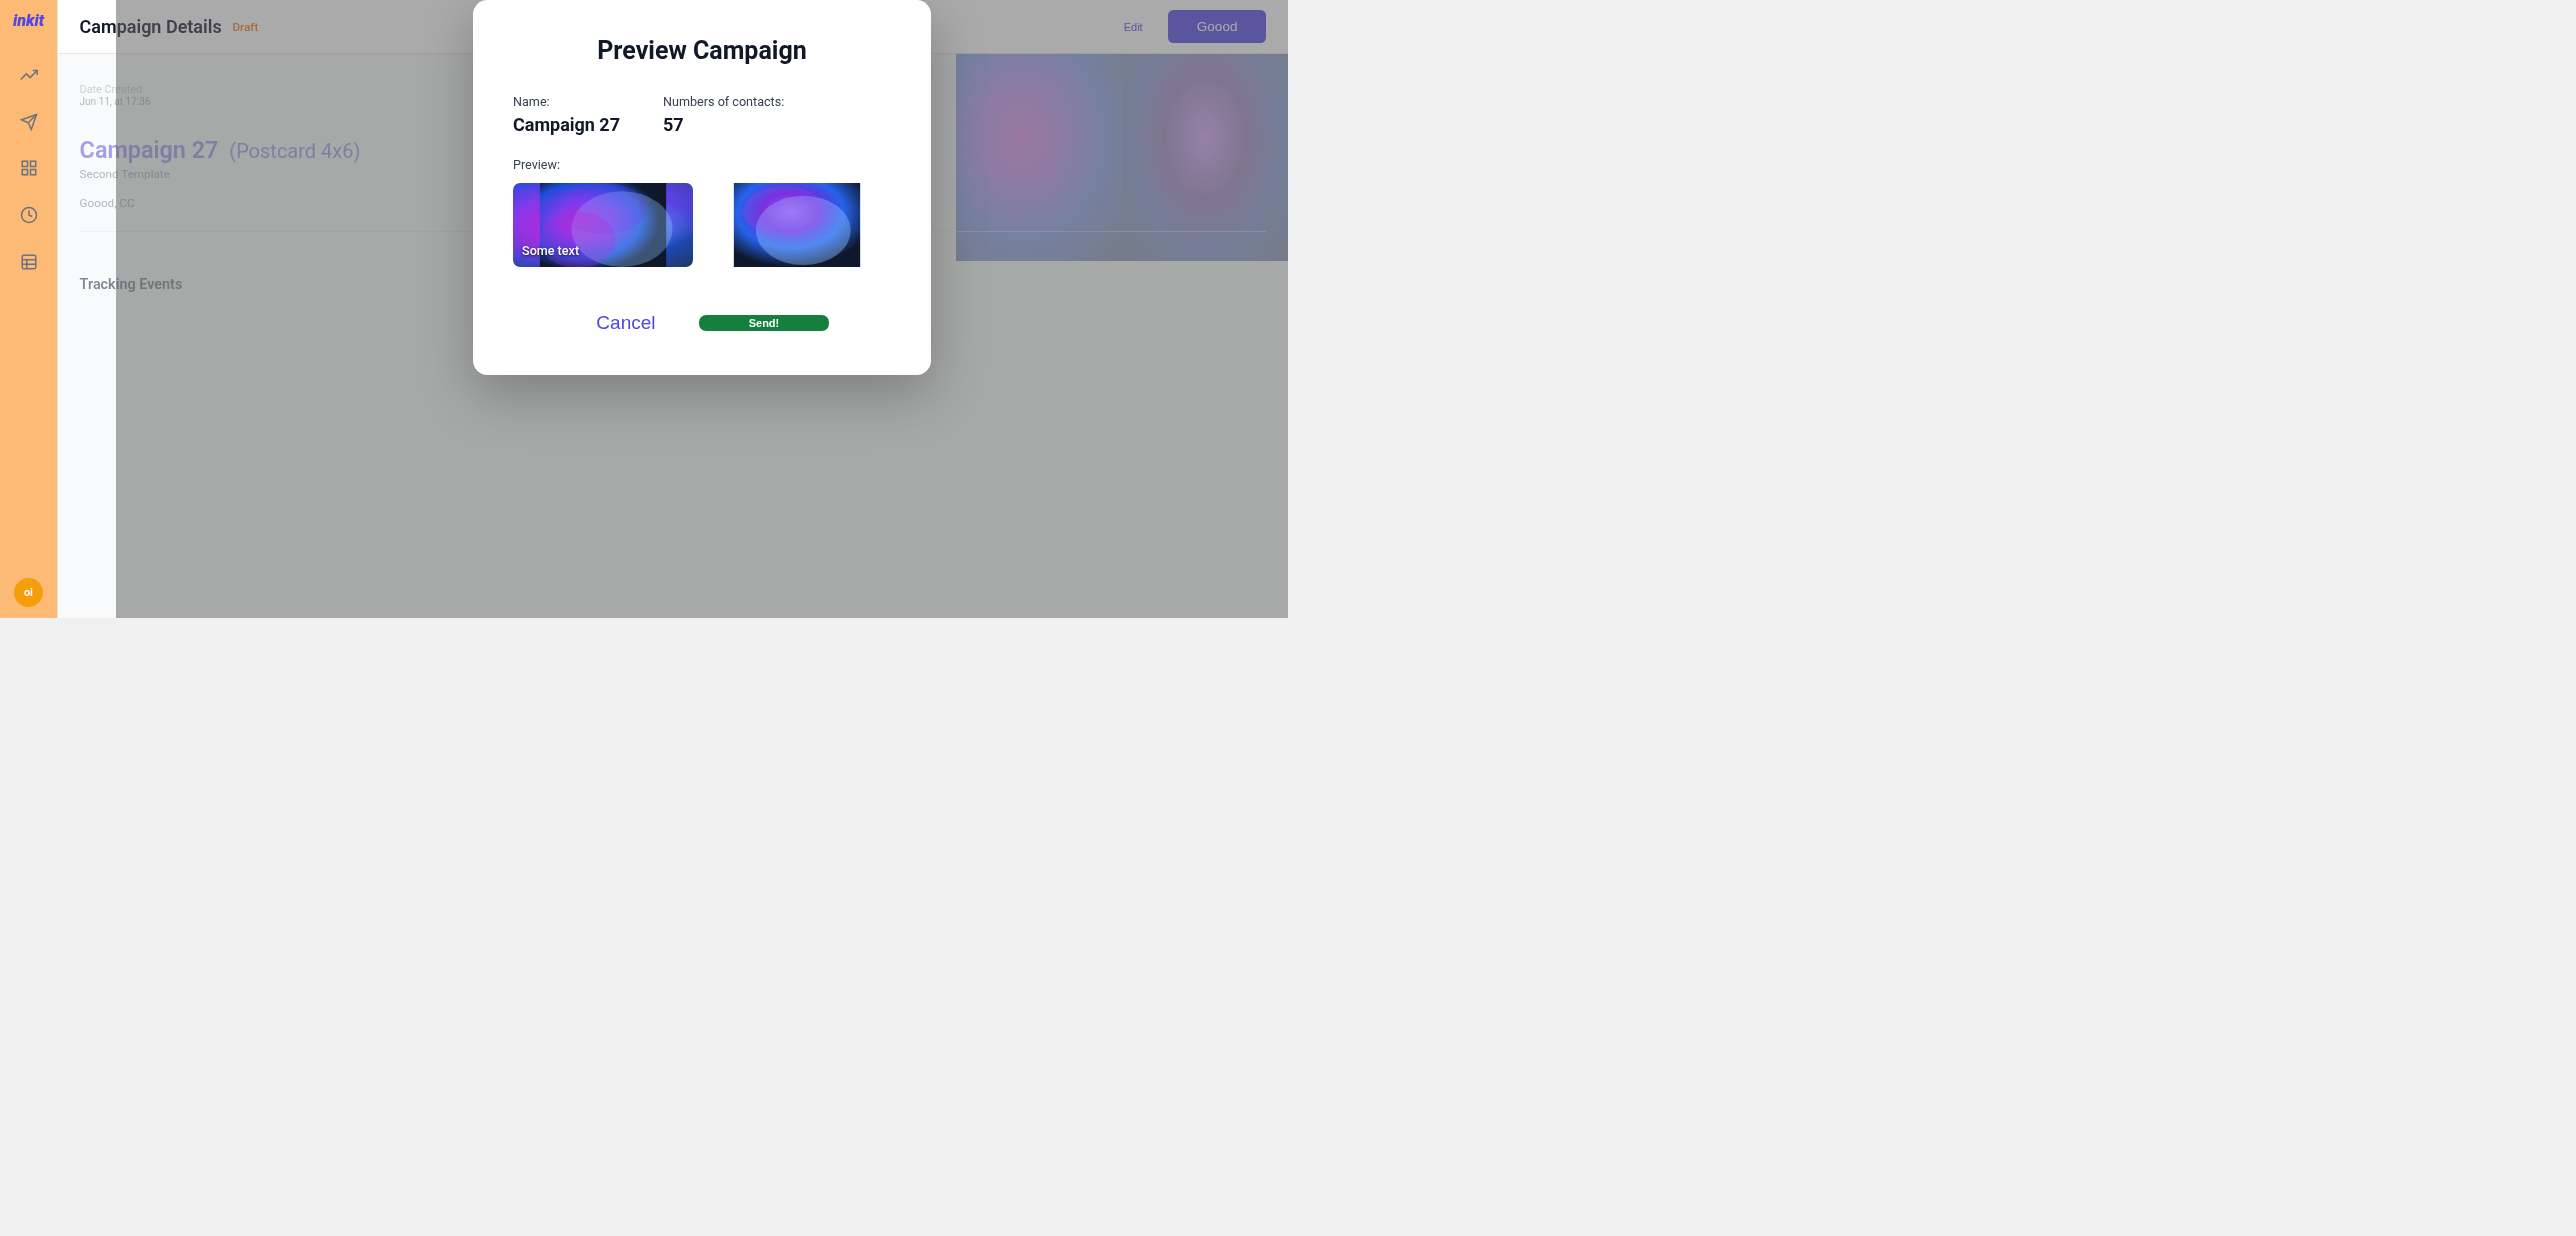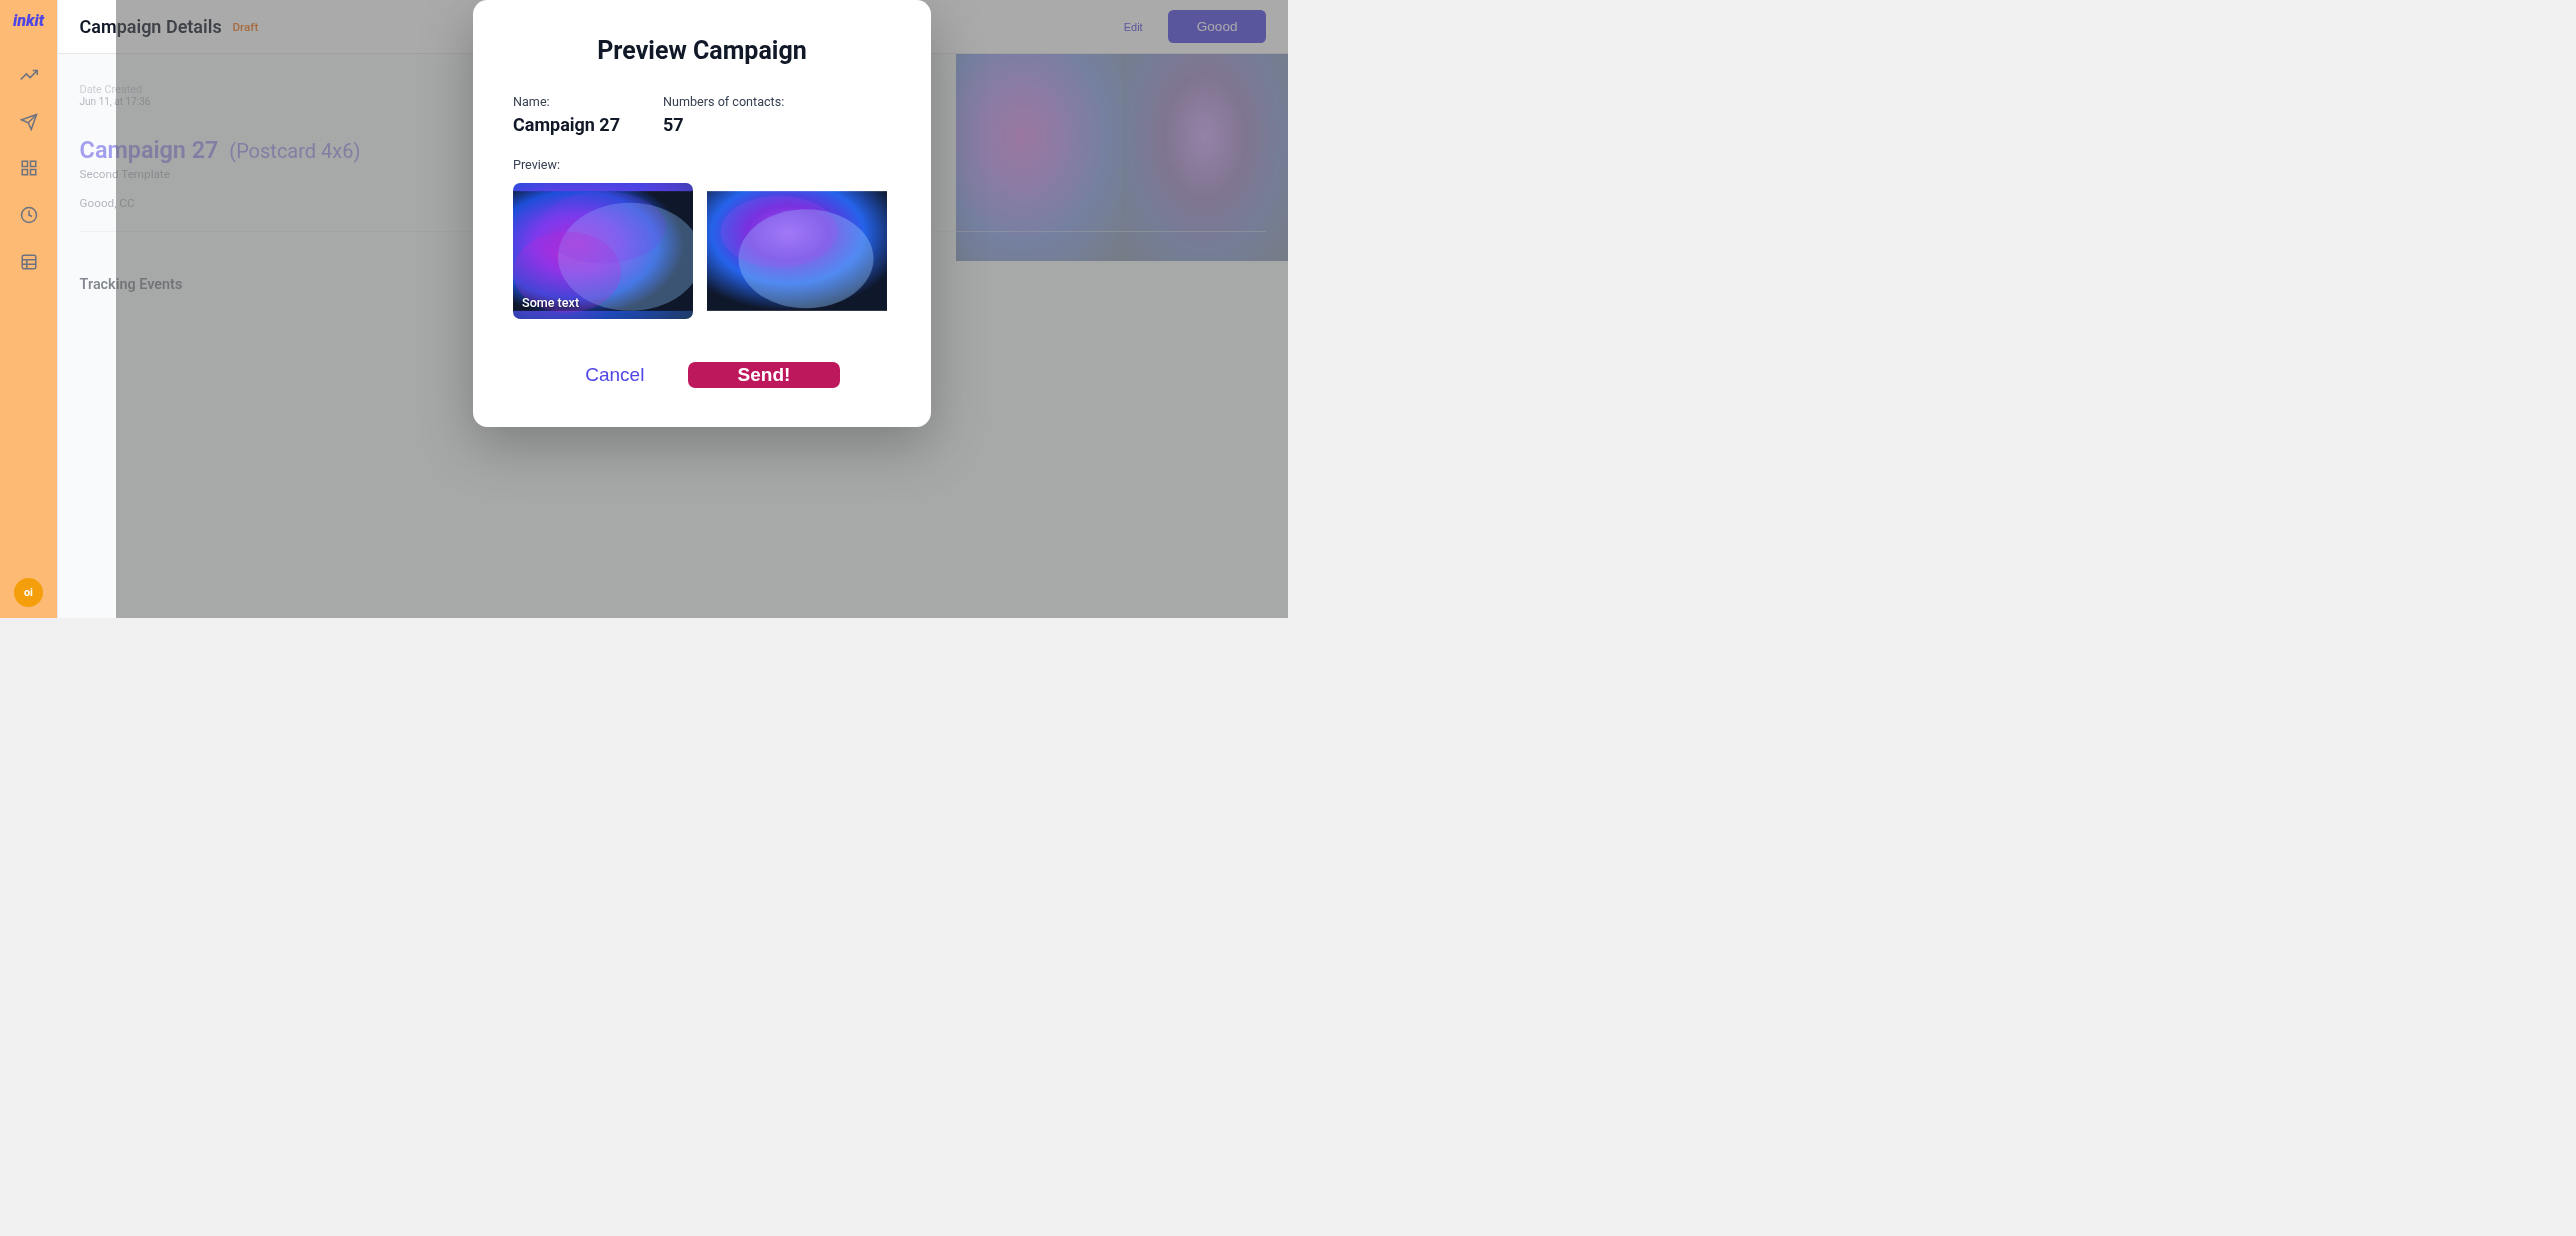--- a/index.html
+++ b/index.html
@@ -209,21 +209,21 @@
       color: #374151;
       margin-bottom: 10.8px;
     }
     .modal-preview-images {
       display: flex;
       gap: 14.4px;
       margin-bottom: 36px;
     }
     .preview-img {
       width: 180px;
-      height: 136px;
+      height: 84px;
       border-radius: 7.2px;
       overflow: hidden;
       position: relative;
       flex-shrink: 0;
     }
     .preview-img-text {
       position: absolute;
       bottom: 9px;
       left: 9px;
       color: white;
@@ -240,24 +240,24 @@
     .cancel-btn {
       background: none;
       border: none;
       color: #4f46e5;
       font-size: 19px;
       font-weight: 500;
       cursor: pointer;
       padding: 9px 21.6px;
     }
     .send-btn {
-      background: #be185d;
+      background: #15803d;
       border: none;
       color: white;
-      font-size: 19px;
+      font-size: 11px;
       font-weight: 600;
       cursor: pointer;
       padding: 2px 50px;
       border-radius: 7.2px;
     }
 
     
     .smoke-img-1 {
       background:
         radial-gradient(ellipse at 30% 40%, #c026d3 0%, #7c3aed 30%, #1d4ed8 60%, #1e3a5f 100%);

